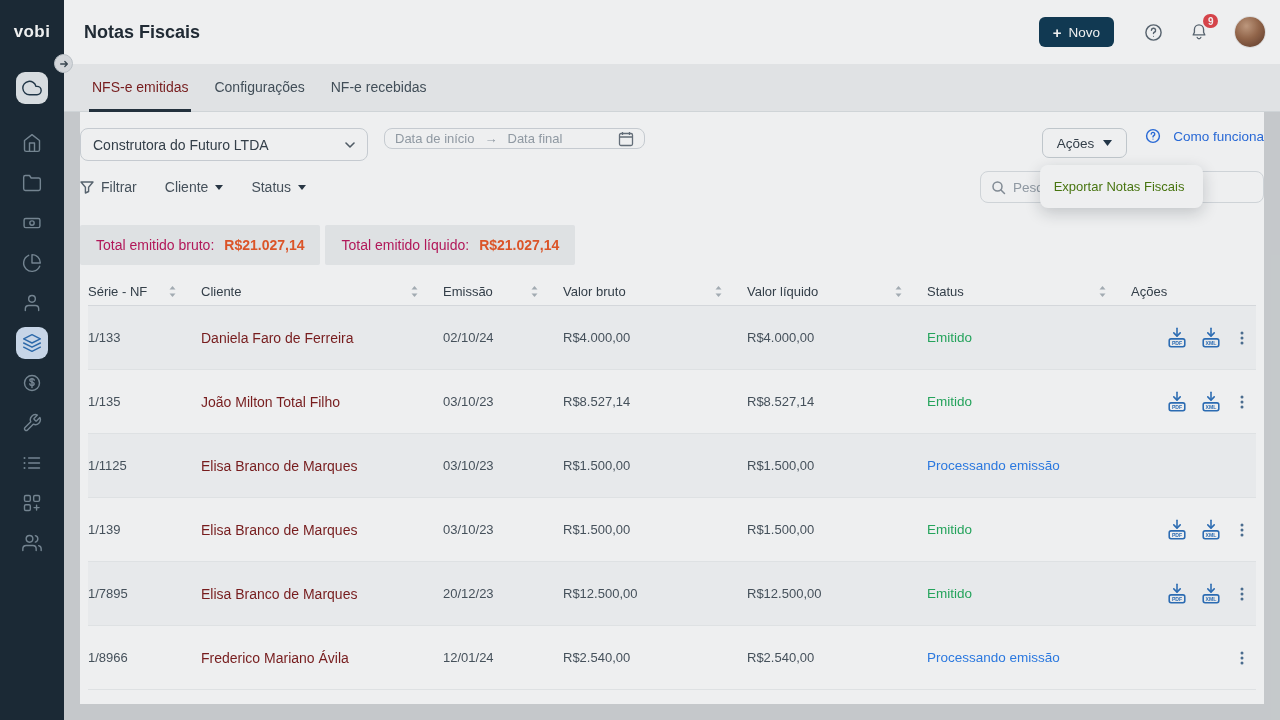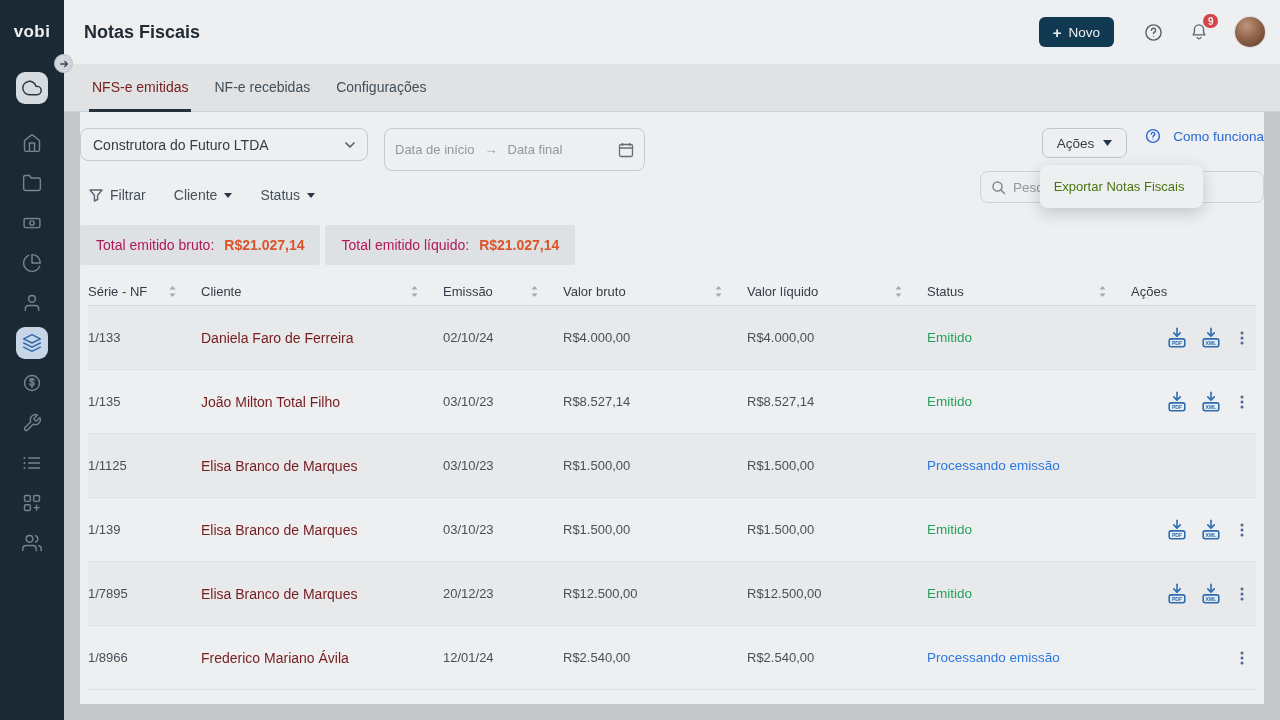--- a/index.html
+++ b/index.html
@@ -31,30 +31,30 @@
   .content{position:absolute;left:80px;top:64px;width:1184px;height:640px;z-index:2}
   .tabs{display:flex;gap:20px;height:48px;padding-left:9px}
   .tab{display:flex;align-items:center;font-size:14px;color:#46525c;cursor:pointer;border-bottom:3px solid transparent;padding:0 3px}
   .tab.active{color:#7f1d1d;font-weight:400;border-bottom-color:#25333f}
   .panel{background:#fff;height:592px;padding-top:16px;overflow:hidden}
 
   
   .filter-row-1{display:flex;align-items:flex-start;height:33px}
   .select{width:288px;height:33px;background:#fff;border:1px solid #d3d8dd;border-radius:8px;display:flex;align-items:center;padding:0 12px;font-size:14px;color:#37424c;cursor:pointer}
   .select .chev{margin-left:auto;display:flex}
-  .date-range{margin-left:16px;width:261px;height:43px;background:#fff;border:1px solid #d3d8dd;border-radius:8px;display:flex;align-items:center;padding:0 10px;font-size:13px;color:#9aa3ac;cursor:pointer;gap:10px}
+  .date-range{margin-left:16px;width:261px;height:21px;background:#fff;border:1px solid #d3d8dd;border-radius:8px;display:flex;align-items:center;padding:0 10px;font-size:13px;color:#9aa3ac;cursor:pointer;gap:10px}
   .date-range .cal{margin-left:auto;display:flex}
   .actions-wrap{margin-left:auto;position:relative;z-index:50}
   .actions-btn{display:flex;align-items:center;gap:9px;height:30px;padding:0 14px;background:#fff;border:1px solid #cdd3d8;border-radius:7px;font-size:13.5px;color:#37424c;font-family:inherit;cursor:pointer}
   .actions-menu{position:absolute;top:37px;left:-2px;width:163px;background:#fff;border-radius:8px;box-shadow:0 5px 16px rgba(20,30,40,.20);padding:4px 0}
   .menu-item{padding:10px 14px;font-size:13px;color:#4d7c0f;cursor:pointer;white-space:nowrap}
   .how-link{display:flex;align-items:center;gap:12px;margin-left:18px;color:var(--link-blue,#2b6fe3);font-size:13.5px;cursor:pointer;text-decoration:none}
 
   
-  .filter-row-2{display:flex;align-items:flex-end;margin-top:10px;height:32px;padding-left:9px}
+  .filter-row-2{display:flex;align-items:center;margin-top:10px;height:32px;}
   .filter-chip{display:flex;align-items:center;gap:7px;font-size:14px;color:#4a555f;cursor:pointer;margin-right:28px}
   .search{margin-left:auto;width:284px;height:32px;background:#fff;border:1px solid #dde1e5;border-radius:8px;display:flex;align-items:center;padding:0 10px;gap:7px}
   .search input{border:none;outline:none;flex:1;font-size:13.5px;font-family:inherit;color:#37424c;background:transparent;min-width:0}
   .search input::placeholder{color:#9aa3ac}
 
   
   .totals{display:flex;gap:5px;margin-top:22px}
   .total-box{height:40px;background:#eef0f2;display:flex;align-items:center;gap:10px;padding:0 16px;border-radius:2px}
   .t-label{font-size:14px;color:#be185d}
   .t-value{font-size:14px;font-weight:700;color:var(--accent-orange,#eb5928)}
@@ -191,22 +191,22 @@
     </button>
     <div class="avatar"></div>
   </div>
 </header>
 
 <div class="tab-band"></div>
 
 <main class="content">
   <div class="tabs">
     <div class="tab active">NFS-e emitidas</div>
+    <div class="tab">Configurações</div>
     <div class="tab">NF-e recebidas</div>
-    <div class="tab">Configurações</div>
   </div>
 
   <section class="panel">
 
     <div class="filter-row-1">
       <div class="select">
         <span>Construtora do Futuro LTDA</span>
         <span class="chev">
           <svg width="10" height="6" viewBox="0 0 10 6" fill="none">
               <path d="M1 1l4 4 4-4" stroke="#55606a" stroke-width="1.6" stroke-linecap="round" stroke-linejoin="round"></path>

